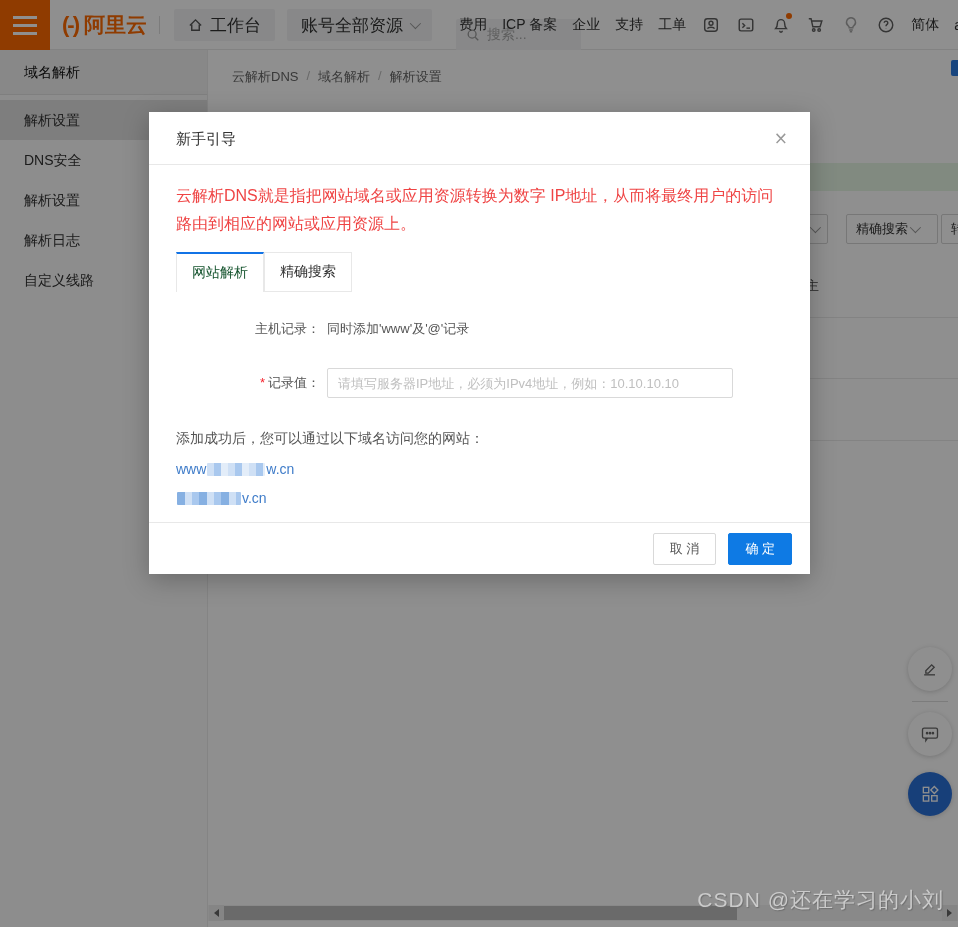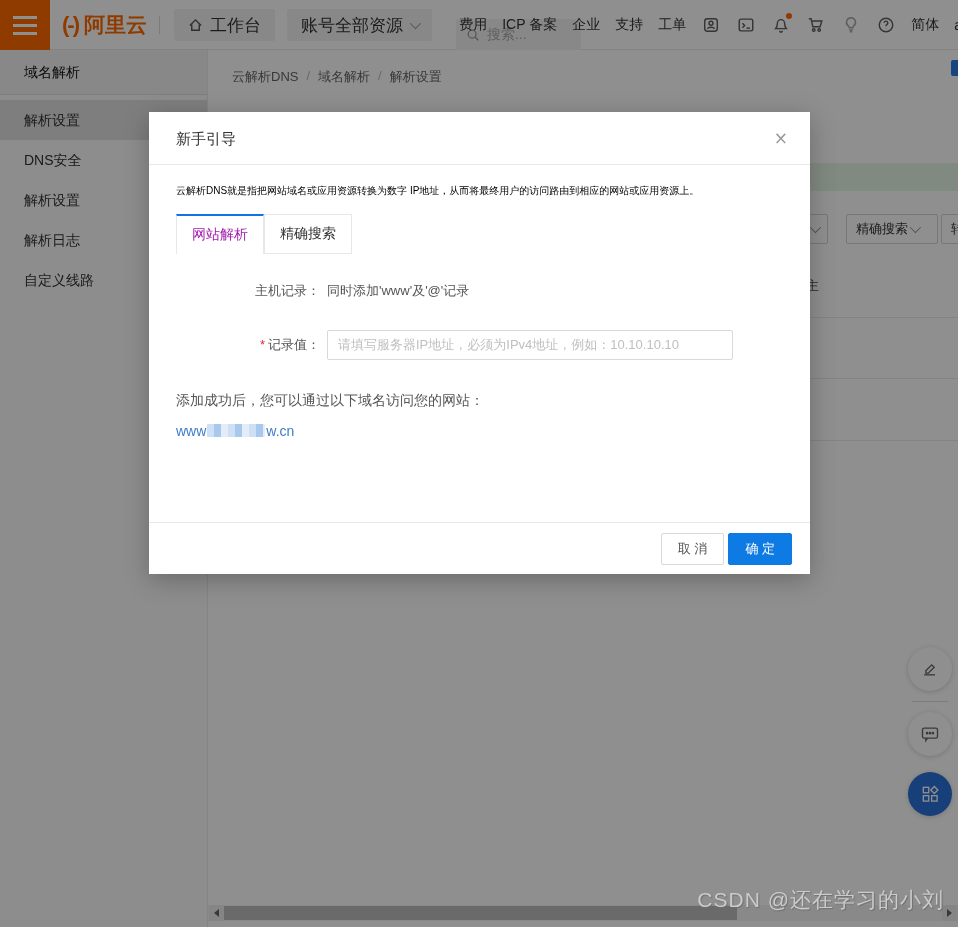--- a/index.html
+++ b/index.html
@@ -64,36 +64,36 @@
   .overlay { position:absolute; left:0; top:0; width:958px; height:927px; background:rgba(0,0,0,0.44); z-index:5; }
 
   
   .watermark { position:absolute; right:14px; top:886px; z-index:6; font-size:21px; color:#cbcbcb; text-shadow:1px 1px 1px #6f6f6f; letter-spacing:1px; }
 
   
   .modal { position:absolute; left:149px; top:112px; width:661px; height:462px; background:#fff; box-shadow:0 6px 24px rgba(0,0,0,.25); z-index:10; }
   .modal-header { position:relative; height:53px; line-height:53px; padding:0 27px; border-bottom:1px solid #e8e8e8; font-size:15px; color:#333; }
   .modal-close { position:absolute; right:22px; top:0; height:53px; display:flex; align-items:center; font-size:17px; color:#999; cursor:pointer; font-family:"DejaVu Sans",sans-serif; }
   .modal-body { padding:17px 27px 0 27px; }
-  .modal-desc { font-size:10px; color:#000000; line-height:1.75; }
+  .modal-desc { font-size:16px; color:#ef4444; line-height:1.75; }
   .tabs { display:flex; margin-top:14px; }
   .tab { width:88px; height:40px; line-height:37px; text-align:center; font-size:14px; cursor:pointer; background:#fff; }
-  .tab.active { color:#a21caf; border-top:2px solid #1173e6; border-left:1px solid #e8e8e8; border-right:1px solid #e8e8e8; }
+  .tab.active { color:#14532d; border-top:2px solid #1173e6; border-left:1px solid #e8e8e8; border-right:1px solid #e8e8e8; }
   .tab.inactive { color:#333; border:1px solid #e8e8e8; }
   .form-row { display:flex; align-items:center; margin-top:28px; font-size:13px; }
   .form-label { width:144px; text-align:right; color:#555; flex:none; }
   .form-value { margin-left:7px; color:#555; }
   .req { color:#f5222d; margin-right:3px; }
   .rec-input { margin-left:7px; width:406px; height:30px; border:1px solid #d9d9d9; border-radius:2px; padding:0 10px; font-size:13px; color:#333; outline:none; font-family:inherit; }
   .rec-input::placeholder { color:#bfbfbf; }
   .success-hint { margin-top:32px; font-size:14px; color:#555; }
   .dlink { margin-top:13px; font-size:14px; color:#3f7cc9; cursor:pointer; display:flex; align-items:center; }
   .redact { display:inline-block; height:13px; margin:0 1px; border-radius:1px; vertical-align:middle;
             background:repeating-linear-gradient(90deg,#cfe0f5 0 7px,#a9c8ee 7px 14px,#e3edf9 14px 21px); filter:blur(.6px); }
-  .modal-footer { position:absolute; left:0; bottom:0; width:661px; height:52px; border-top:1px solid #e8e8e8; display:flex; align-items:center; justify-content:flex-end; padding-right:18px; gap:4px; }
+  .modal-footer { position:absolute; left:0; bottom:0; width:661px; height:52px; border-top:1px solid #e8e8e8; display:flex; align-items:center; justify-content:flex-end; padding-right:18px; gap:12px; }
   .btn { height:32px; padding:0 16px; font-size:13px; border-radius:2px; cursor:pointer; display:flex; align-items:center; justify-content:center; }
   .btn-default { background:#fff; border:1px solid #d9d9d9; color:#555; }
   .btn-primary { background:#0e7ae4; border:1px solid #0e7ae4; color:#fff; }
 </style>
 </head>
 <body>
 
 <div id="app">
 
   <header class="topnav">
@@ -283,20 +283,25 @@
         <input class="rec-input" type="text" placeholder="请填写服务器IP地址，必须为IPv4地址，例如：10.10.10.10" style="">
       </div>
 
       <p class="success-hint">添加成功后，您可以通过以下域名访问您的网站：</p>
 
       <div class="dlink">
         <span>www</span>
           <span class="redact" style="width:58px;"></span>
           <span>w.cn</span>
       </div>
+      <div class="dlink">
+        <span></span>
+          <span class="redact" style="width:64px;background:repeating-linear-gradient(90deg,#86b0e2 0 8px,#cfe0f5 8px 15px,#a9c8ee 15px 22px);"></span>
+          <span>v.cn</span>
+      </div>
     </div>
     <div class="modal-footer">
       <button class="btn btn-default">取 消</button>
       <button class="btn btn-primary">确 定</button>
     </div>
   </section>
 
 </div>
 
 </body></html>

